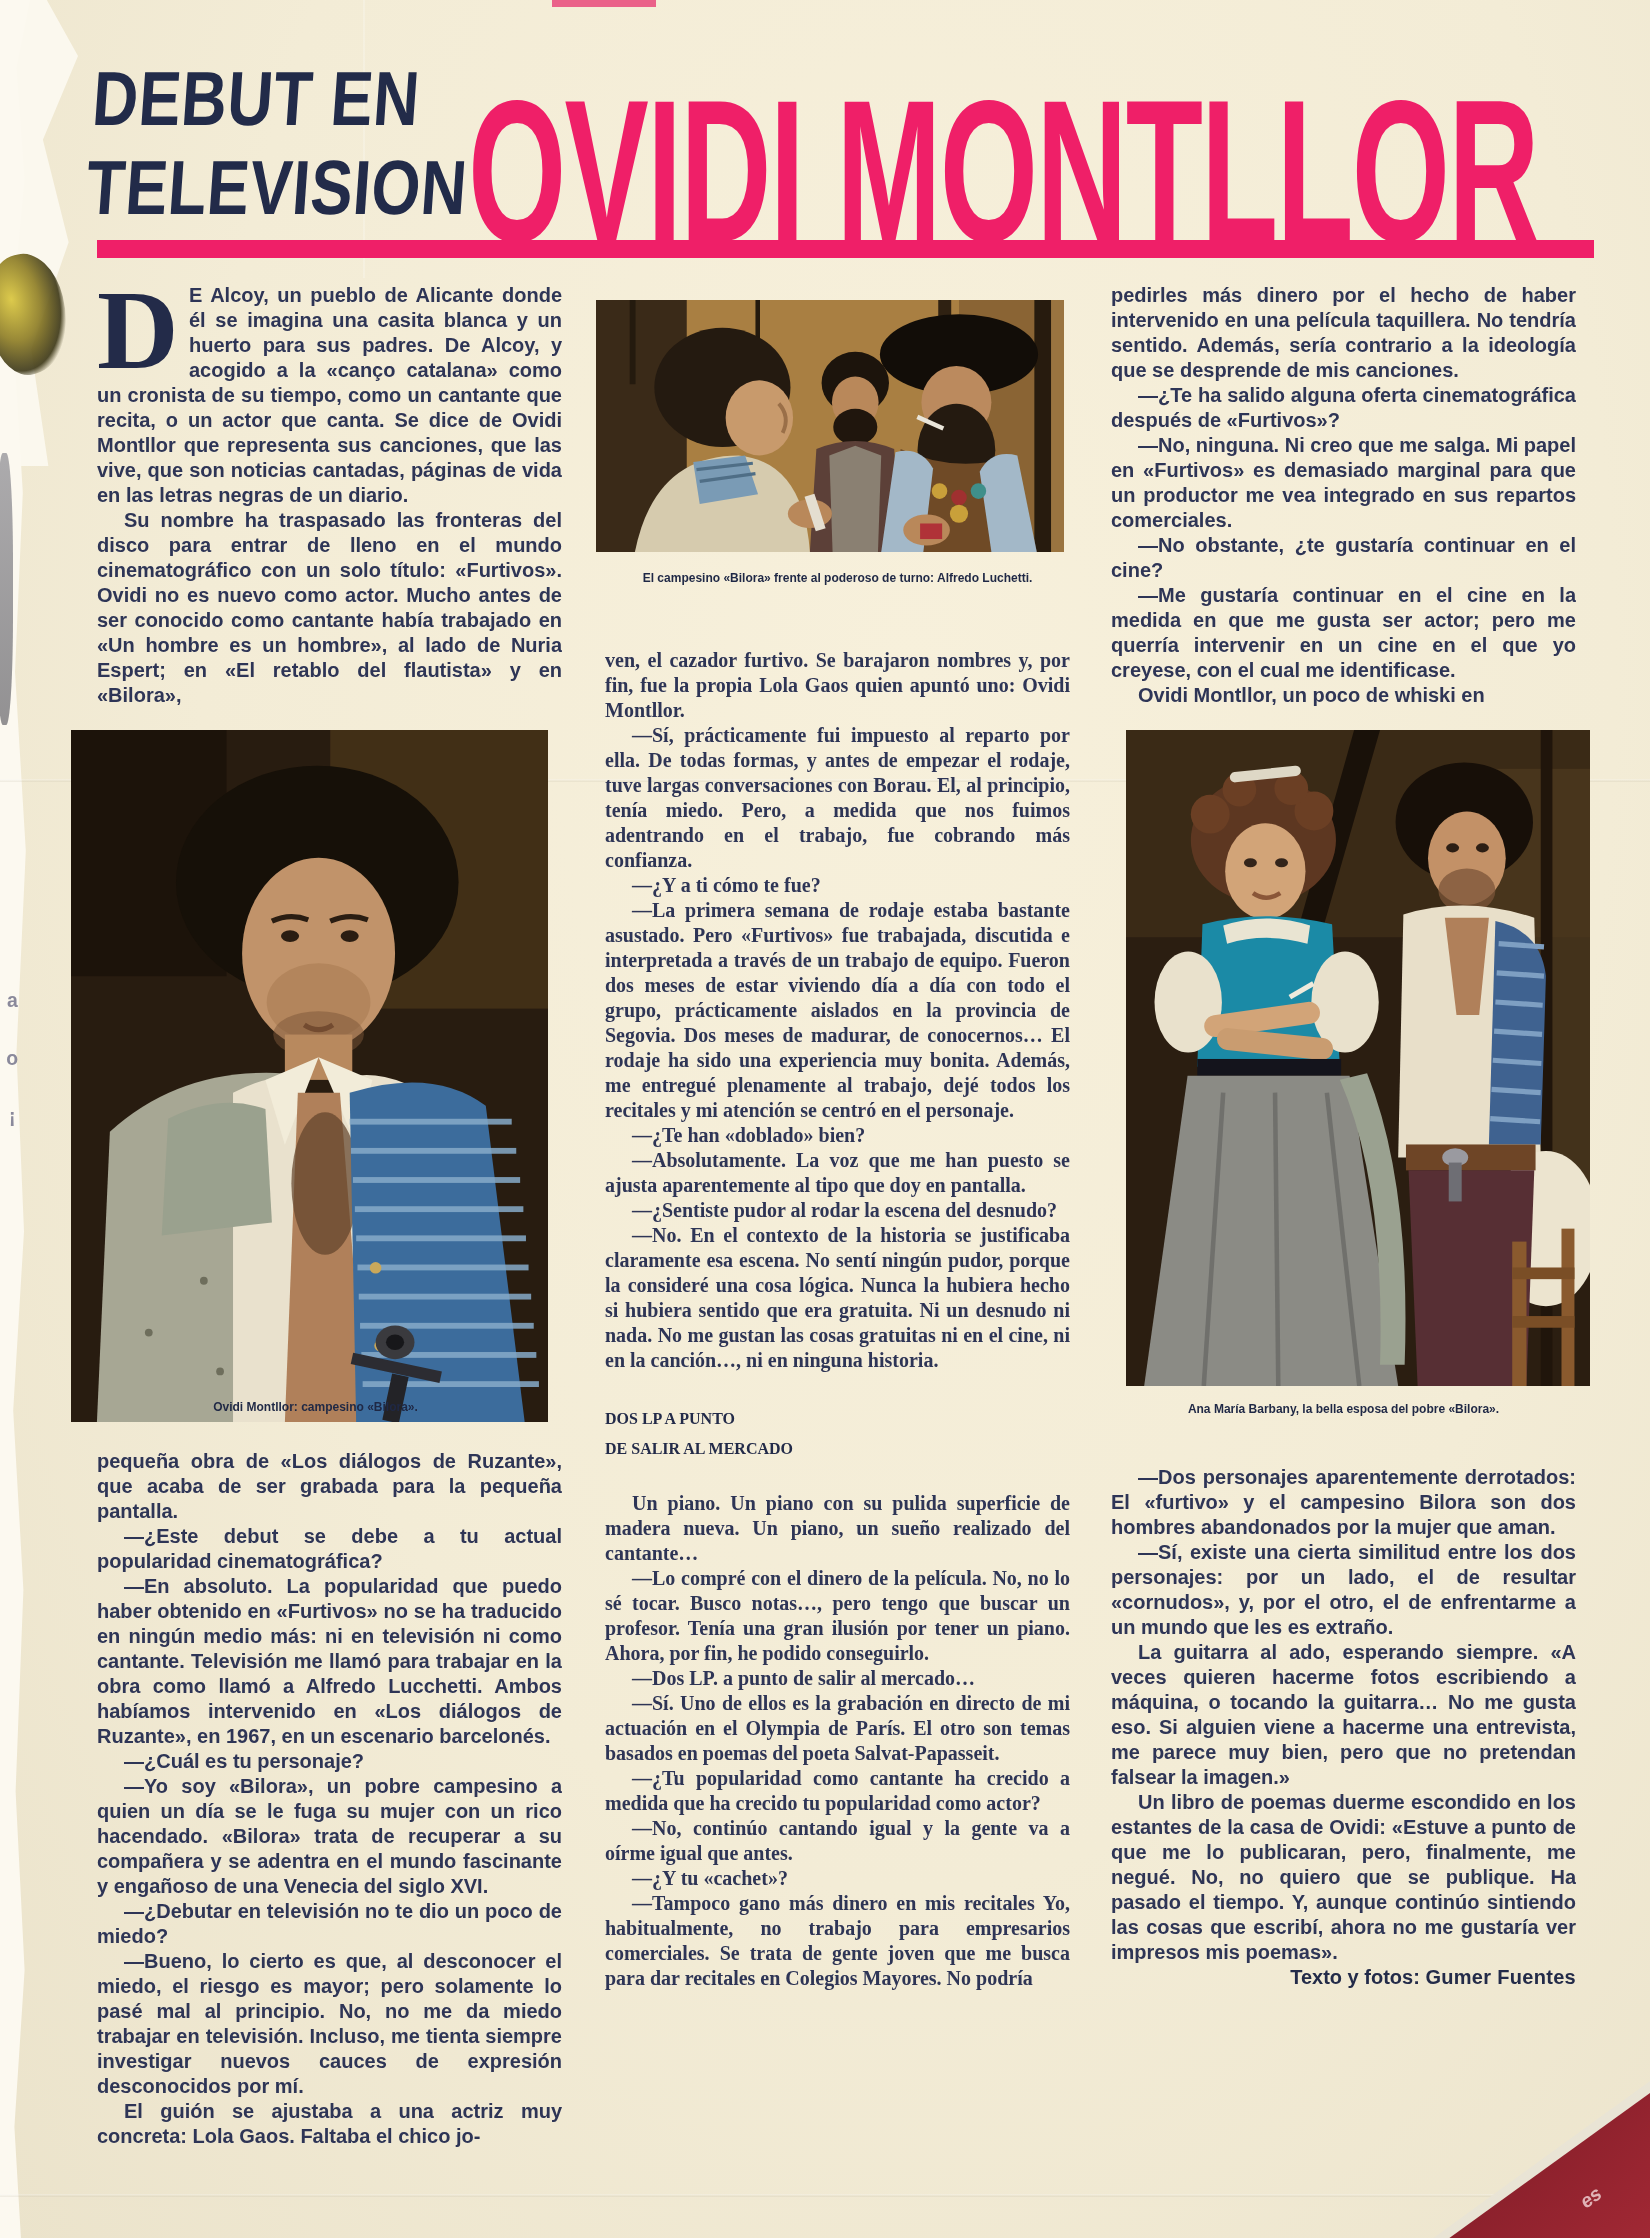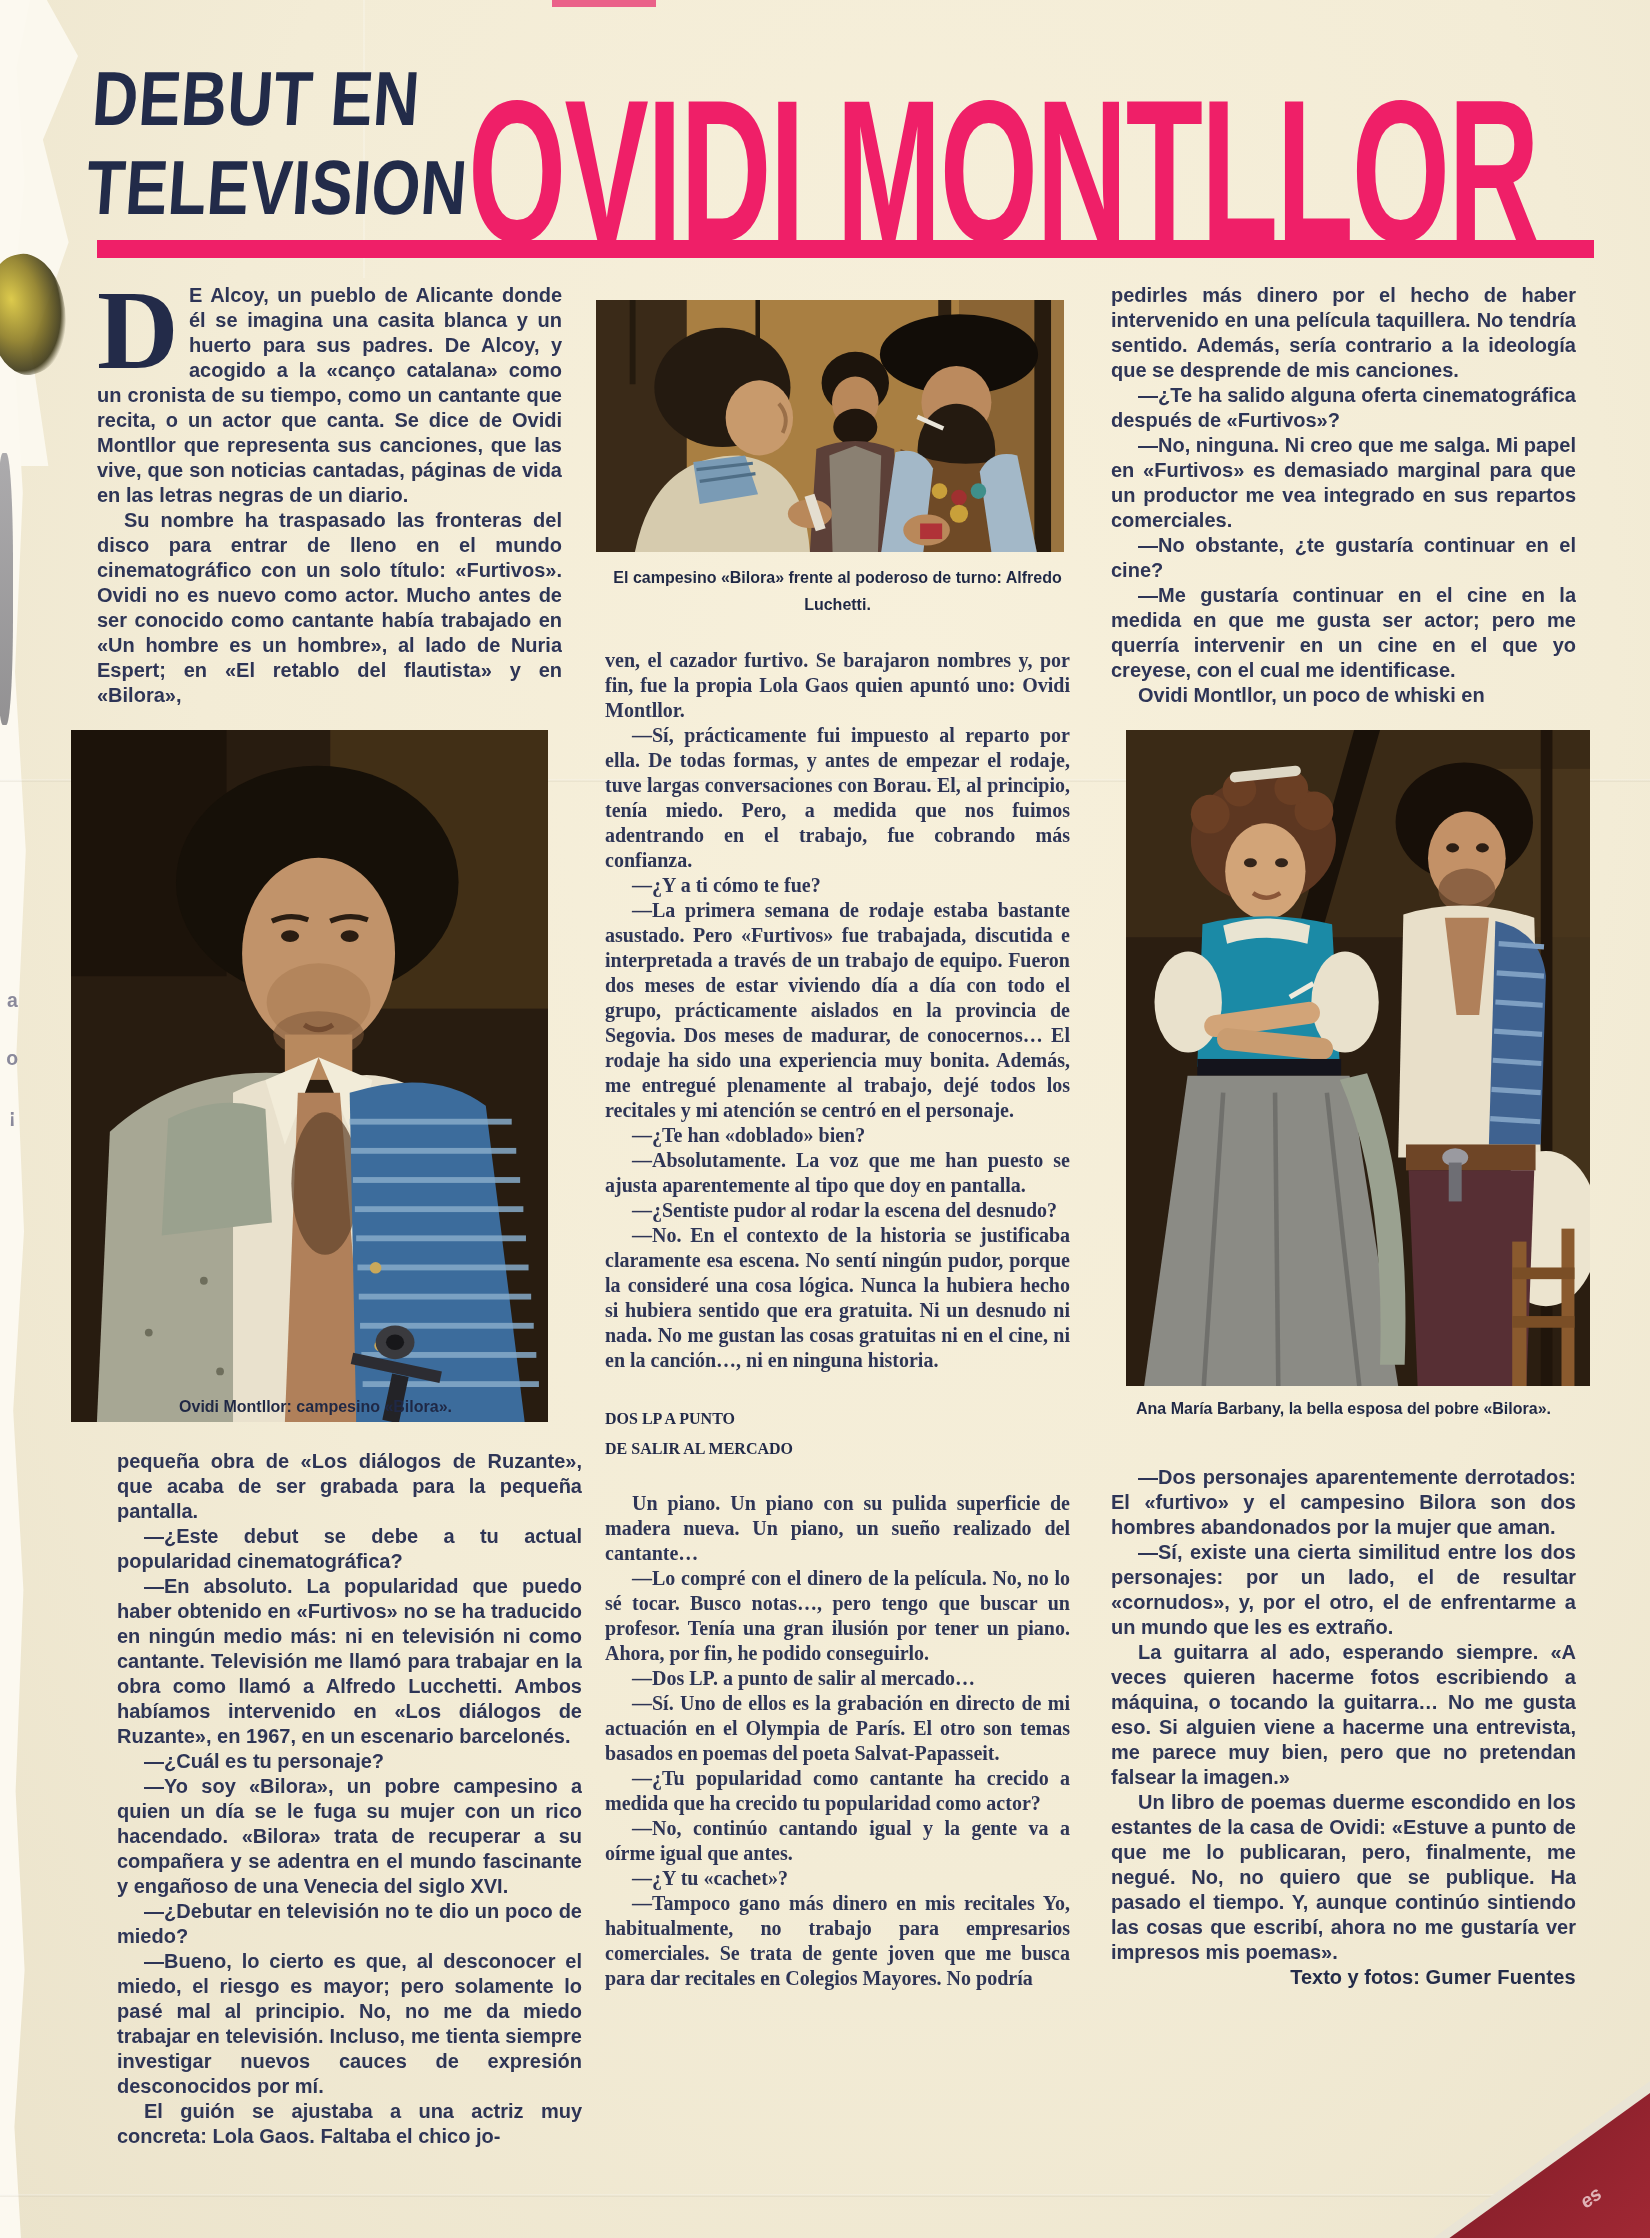--- a/index.html
+++ b/index.html
@@ -32,35 +32,35 @@
   .title-rule{position:absolute;left:97px;top:240px;width:1497px;height:17.5px;background:#ef1f68;}
 
   
   .col{position:absolute;width:465px;color:#2e3556;font-size:20px;line-height:25px;font-weight:bold;
       text-align:justify;hyphens:auto;-webkit-hyphens:auto;overflow:hidden;}
   .col p{margin:0;text-indent:27px;}
   .col p.cont{text-indent:0;}
   .dropcap{float:left;font-family:"Liberation Serif", serif;font-weight:bold;font-size:113px;
       line-height:83px;padding:5.2px 10.4px 0 0;color:#232b49;text-indent:0;}
   .col1a{left:97px;top:283px;height:447px;}
-  .col1b{left:97px;top:1449px;height:732px;margin-left:20px;}
+  .col1b{left:97px;top:1449px;height:732px;}
   .col2a{left:605px;top:648px;height:1554px;font-family:Liberation Serif, serif;}
   .col3a{left:1111px;top:283px;height:447px;}
   .col3b{left:1111px;top:1465px;height:745px;}
   .section-head{font-size:16px;line-height:30px;color:#232b49;margin:31px 0 27px 0;text-indent:0 !important;text-align:left;}
   .byline{margin-top:31px;text-indent:0 !important;text-align:right;color:#232b49;}
   .byline-name{letter-spacing:0.3px;}
 
   
   .photo{position:absolute;overflow:hidden;background:#241a10;}
   .photo svg{display:block;width:100%;height:100%;}
   .photo1{left:596px;top:300px;width:468px;height:252px;}
   .photo2{left:71px;top:730px;width:477px;height:692px;}
   .photo3{left:1126px;top:730px;width:464px;height:656px;}
-  .caption{position:absolute;text-align:center;font-weight:bold;font-size:16px;line-height:26.6px;color:#1f2845;}
+  .caption{position:absolute;text-align:center;font-weight:bold;font-size:12px;line-height:26.6px;color:#1f2845;}
   .cap1{left:605px;top:565px;width:465px;}
   .cap2{left:83px;top:1394px;width:465px;}
   .cap3{left:1111px;top:1396px;width:465px;}
 
   
   .wedge-light{position:absolute;right:0;bottom:0;width:218px;height:158px;background:#e9e4d5;
       clip-path:polygon(100% 0,0 100%,100% 100%);}
   .wedge-red{position:absolute;right:0;bottom:0;width:202px;height:146px;
       background:linear-gradient(135deg,#7c1b26,#a12834);clip-path:polygon(100% 0,0 100%,100% 100%);}
   .wedge-text{position:absolute;right:48px;bottom:30px;transform:rotate(-36deg);

